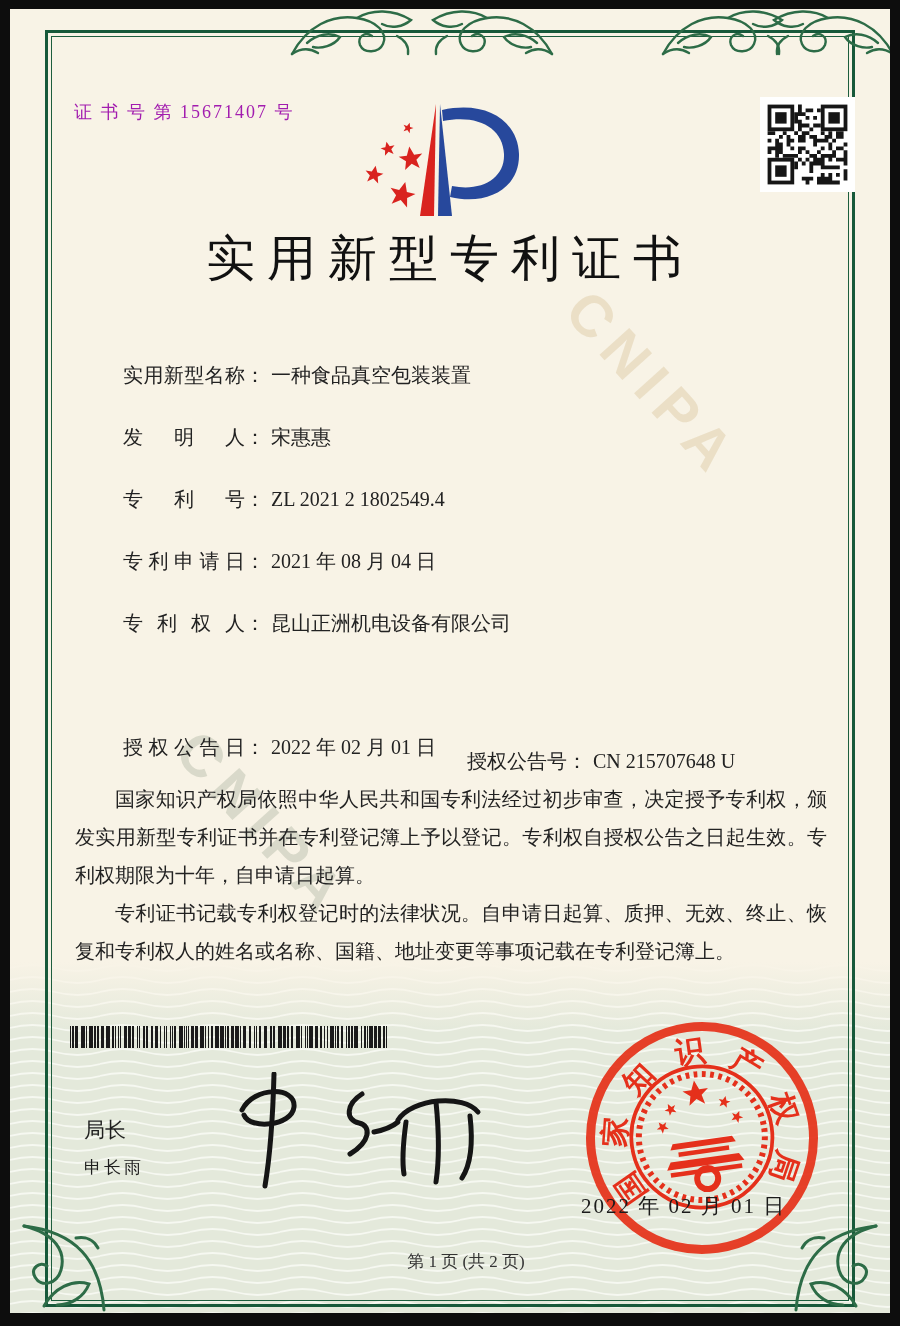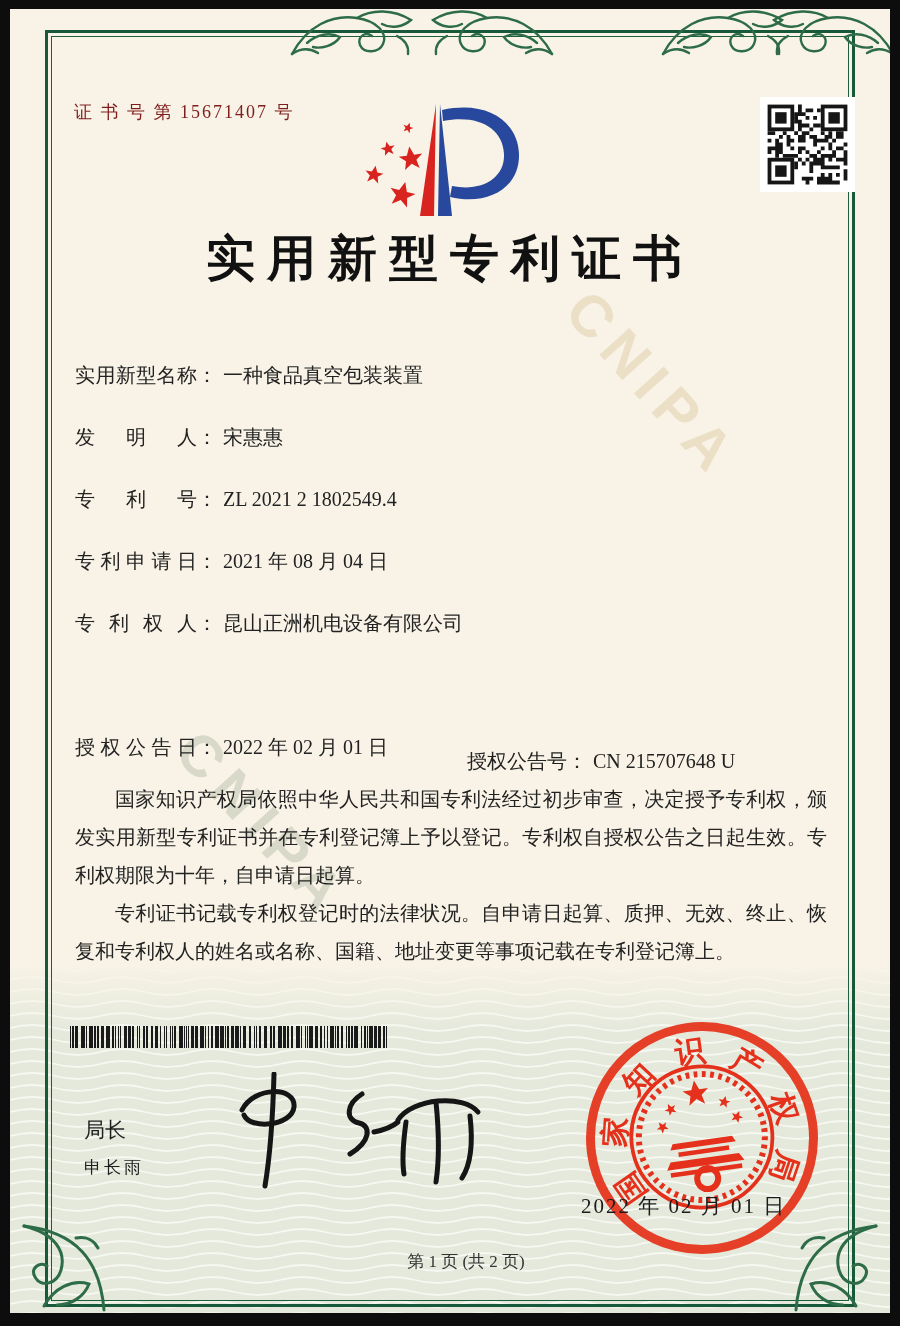--- a/index.html
+++ b/index.html
@@ -23,28 +23,28 @@
   .gframe{position:absolute;left:45px;right:45px;top:30px;bottom:19px;
     border:3.5px solid #17593a;z-index:2;pointer-events:none;}
   .gframe::after{content:"";position:absolute;inset:3px;border:1.3px solid #1d5e3e;}
   .orn{position:absolute;left:0;top:0;width:900px;height:1326px;z-index:3;pointer-events:none;}
   
   .wm{position:absolute;font-family:"Liberation Sans",sans-serif;font-weight:bold;
     letter-spacing:10px;pointer-events:none;z-index:1;}
   .wm1{left:540px;top:350px;font-size:58px;color:rgba(216,196,156,.42);transform:rotate(48deg);}
   .wm2{left:150px;top:790px;font-size:58px;color:rgba(160,170,150,.35);transform:rotate(48deg);}
   
-  .certno{position:absolute;left:74px;top:100px;font-size:18px;letter-spacing:2px;color:#7f1d1d;z-index:4;}
+  .certno{position:absolute;left:74px;top:100px;font-size:18px;letter-spacing:2px;color:#a21caf;z-index:4;}
   .logo{position:absolute;left:338px;top:96px;width:232px;height:126px;z-index:4;}
   .qr{position:absolute;left:760px;top:97px;width:95px;height:95px;z-index:4;}
   .title{position:absolute;left:0;right:0;top:226px;margin:0;text-align:center;
-    font-size:49px;font-weight:bold;letter-spacing:12px;color:#111;z-index:4;}
+    font-size:49px;font-weight:normal;letter-spacing:12px;color:#111;z-index:4;}
   
   .frow{position:absolute;left:75px;width:760px;font-size:20px;color:#222;z-index:4;white-space:nowrap;}
-  .flabel{display:inline-block;width:122px;text-align:justify;text-align-last:justify;vertical-align:bottom;}
+  .flabel{display:inline-block;width:122px;text-align:justify;text-align-last:justify;vertical-align:bottom;margin-left:48px;}
   .colon{margin-right:6px;}
   .g2{position:absolute;left:392px;top:14px;}
   .r1{top:362px}.r2{top:424px}.r3{top:486px}.r4{top:548px}
   .r5{top:610px}.r6{top:672px}.r7{top:734px}
   
   .paras{position:absolute;left:75px;top:780px;width:752px;z-index:4;}
   .paras p{margin:0;font-size:20px;line-height:38px;text-align:justify;text-indent:2em;color:#222;}
   
   .barcode{position:absolute;left:70px;top:1026px;width:322px;height:22px;z-index:4;}
   

